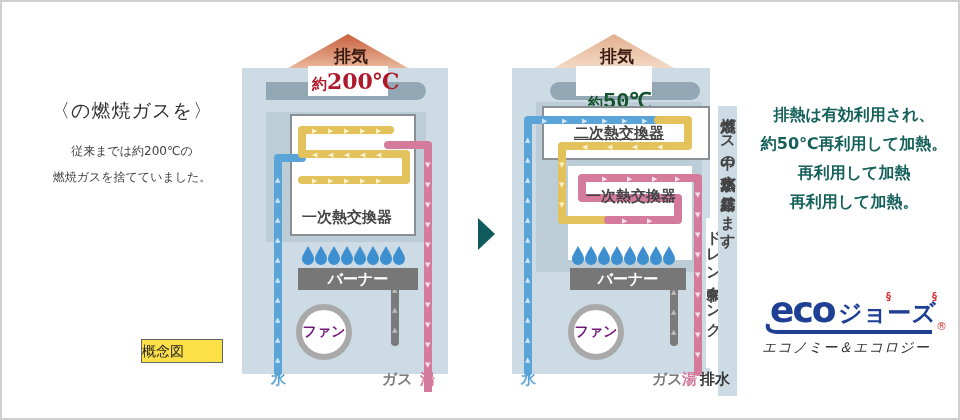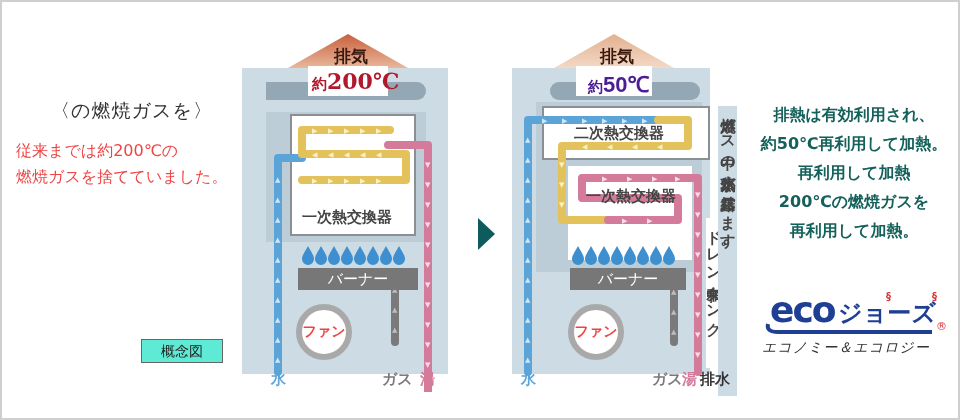--- a/index.html
+++ b/index.html
@@ -2,33 +2,33 @@
 <html><head>
 <meta charset="utf-8">
 <style>
   * { box-sizing: border-box; margin: 0; padding: 0; }
   html, body { width: 960px; height: 420px; background: #fff; overflow: hidden; }
   body { font-family: "DejaVu Sans", "Liberation Sans", sans-serif; color: #333; }
   .frame { position: absolute; left: 0; top: 0; width: 960px; height: 420px; border: 2px solid #cfcfcf; background: #fff; }
   .abs { position: absolute; }
 
   .left-title { left: 30px; top: 96px; width: 200px; text-align: center; font-size: 19px; color: #333; font-family: "DejaVu Serif", serif; letter-spacing: 1px; }
-  .left-desc { left: 14px; top: 136px; width: 232px; text-align: left; font-size: 16px; line-height: 26px; color: #ef4444; }
-  .concept { left: 139px; top: 337px; width: 82px; height: 24px; border: 1px solid #666; font-size: 14px; text-align: center; line-height: 22px; color: #222; background: #5eead4; }
+  .left-desc { left: 14px; top: 136px; width: 232px; text-align: center; font-size: 12px; line-height: 26px; color: #404040; }
+  .concept { left: 139px; top: 337px; width: 82px; height: 24px; border: 1px solid #666; font-size: 14px; text-align: left; line-height: 22px; color: #222; background: #fde047; }
 
   .unit-outer { background: #ccdbe4; }
   .unit-inner { background: #bccdd8; }
   .exhaust-duct { background: #93a7b4; border-radius: 0 14px 14px 0; }
 
   .hx-box { background: #fff; border: 2px solid #8a8f93; }
   .hx-box2 { background: #fff; border: 2px solid #a8b7c1; }
   .hx-label { font-size: 15px; font-weight: bold; color: #444; white-space: nowrap; }
 
-  .burner { background: #777; color: #fff; font-size: 15px; font-weight: normal; text-align: center; }
-  .fan { border-radius: 50%; background: #fff; border: 6px solid #a9a9a9; font-size: 14px; font-weight: bold; color: #ef4444; display: flex; align-items: center; justify-content: center; }
+  .burner { background: #777; color: #fff; font-size: 15px; font-weight: bold; text-align: center; }
+  .fan { border-radius: 50%; background: #fff; border: 6px solid #a9a9a9; font-size: 14px; font-weight: bold; color: #701a75; display: flex; align-items: center; justify-content: center; }
 
   .pipe-label { font-size: 15px; font-weight: bold; }
   .vtext { writing-mode: vertical-rl; font-size: 15px; font-weight: bold; color: #444; letter-spacing: 1px; }
 
   .right-desc { left: 752px; top: 98px; width: 200px; text-align: center; font-size: 16px; line-height: 29px; color: #14605a; font-weight: bold; }
   .eco-sub { left: 760px; top: 337px; width: 190px; font-size: 14px; color: #333; letter-spacing: 1px; font-style: italic; }
 </style>
 </head>
 <body>
 
@@ -155,21 +155,21 @@
       <defs>
         <linearGradient id="gCool" x1="0" y1="0" x2="0" y2="1">
           <stop offset="0" stop-color="#e2b08e"></stop>
             <stop offset="1" stop-color="#f3d9c6"></stop>
         </linearGradient>
       </defs>
       <polygon points="62,2 122,36 2,36" fill="url(#gCool)"></polygon>
       <rect x="24" y="34" width="76" height="30" fill="#fff"></rect>
     </svg>
     <div class="abs" style="left:88px;top:13px;font-size:17px;font-weight:bold;color:#3a1a10;font-family:'DejaVu Serif',serif;">排気</div>
-    <div class="abs" style="left:76px;top:36px;color:#4c1d95;font-family:Liberation Sans, sans-serif;font-weight:bold;white-space:nowrap;">
+    <div class="abs" style="left:76px;top:52px;color:#14532d;font-family:Liberation Mono, monospace;font-weight:bold;white-space:nowrap;">
       <span style="font-size:15px;">約</span><span style="font-size:22px;">50℃</span>
     </div>
 
     <div class="abs hx-box" style="left:30px;top:74px;width:168px;height:54px;"></div>
     <div class="abs hx-box2" style="left:56px;top:134px;width:124px;height:94px;border:none;"></div>
 
     <svg class="abs" style="left:0;top:0;" width="230" height="360" viewBox="0 0 230 360">
       <g fill="none" stroke-linecap="round" stroke-linejoin="round" stroke-width="8">
         <path d="M16,340 L16,88 L146,88" stroke="#5ba4d8"></path>
         <path d="M146,88 L176,88 L176,114 L50,114 L50,188 L96,188" stroke="#e3c25c"></path>
@@ -222,21 +222,21 @@
           <text x="183" y="325">▼</text>
         <text x="110" y="191">▶</text>
           <text x="135" y="191">▶</text>
       </g>
       <g fill="#bdbdbd" font-size="7">
         <text x="159" y="262">▲</text>
           <text x="159" y="282">▲</text>
           <text x="159" y="302">▲</text>
       </g>
     </svg>
-    <div class="abs hx-label" style="left:62px;top:92px;">二次熱交換器</div>
+    <div class="abs hx-label" style="left:62px;top:92px;text-decoration:underline;">二次熱交換器</div>
     <div class="abs hx-label" style="left:74px;top:155px;">一次熱交換器</div>
 
     <svg class="abs" style="left:60px;top:212px;" width="112" height="22" viewBox="0 0 112 22">
       <g fill="#3d8fd0">
         <path d="M6,2 C9,8 12,11 12,15 A6,6 0 0 1 0,15 C0,11 3,8 6,2Z"></path>
         <path d="M19,2 C22,8 25,11 25,15 A6,6 0 0 1 13,15 C13,11 16,8 19,2Z"></path>
         <path d="M32,2 C35,8 38,11 38,15 A6,6 0 0 1 26,15 C26,11 29,8 32,2Z"></path>
         <path d="M45,2 C48,8 51,11 51,15 A6,6 0 0 1 39,15 C39,11 42,8 45,2Z"></path>
         <path d="M58,2 C61,8 64,11 64,15 A6,6 0 0 1 52,15 C52,11 55,8 58,2Z"></path>
         <path d="M71,2 C74,8 77,11 77,15 A6,6 0 0 1 65,15 C65,11 68,8 71,2Z"></path>
@@ -254,21 +254,20 @@
     <div class="abs pipe-label" style="left:9px;top:338px;color:#5ba4d8;">水</div>
     <div class="abs pipe-label" style="left:140px;top:338px;color:#7a7a7a;">ガス</div>
     <div class="abs pipe-label" style="left:170px;top:338px;color:#d47a9b;">湯</div>
     <div class="abs pipe-label" style="left:188px;top:338px;color:#333;text-align:right;">排水</div>
   </div>
 
   <div class="abs right-desc">
     <div>排熱は有効利用され、</div>
     <div>約50℃再利用して加熱。</div>
     <div>再利用して加熱</div>
-    <div>200℃の燃焼ガスを</div>
     <div>再利用して加熱。</div>
   </div>
 
   <div class="abs" style="left:760px;top:284px;width:190px;height:52px;">
     <svg class="abs" style="left:0;top:0;" width="190" height="52" viewBox="0 0 190 52">
       <path d="M6,38 Q4,46 16,46 L170,46" fill="none" stroke="#1e3f93" stroke-width="4"></path>
       <g fill="#d8343b" font-size="10" font-weight="bold">
         <text x="124" y="14">§</text>
           <text x="170" y="14">§</text>
       </g>

